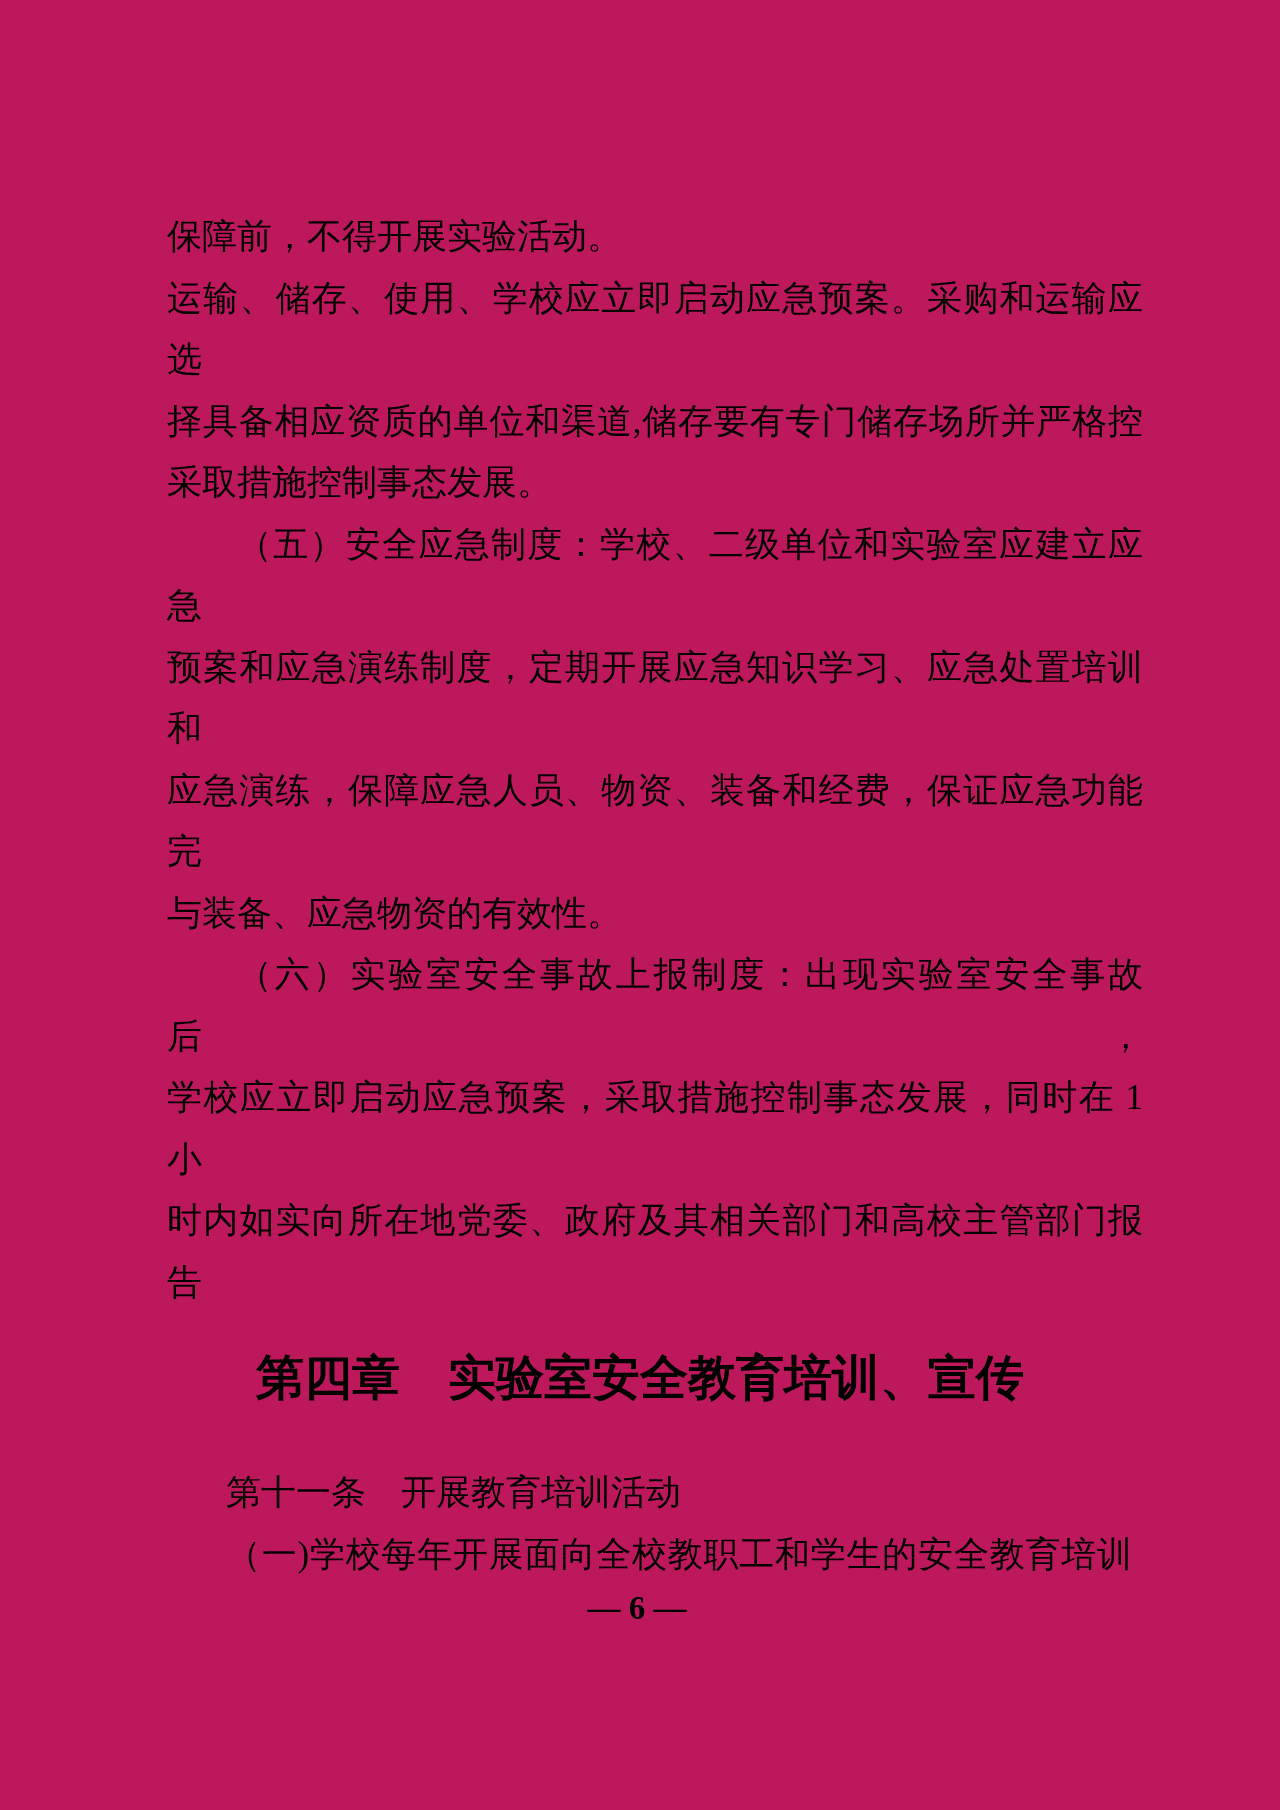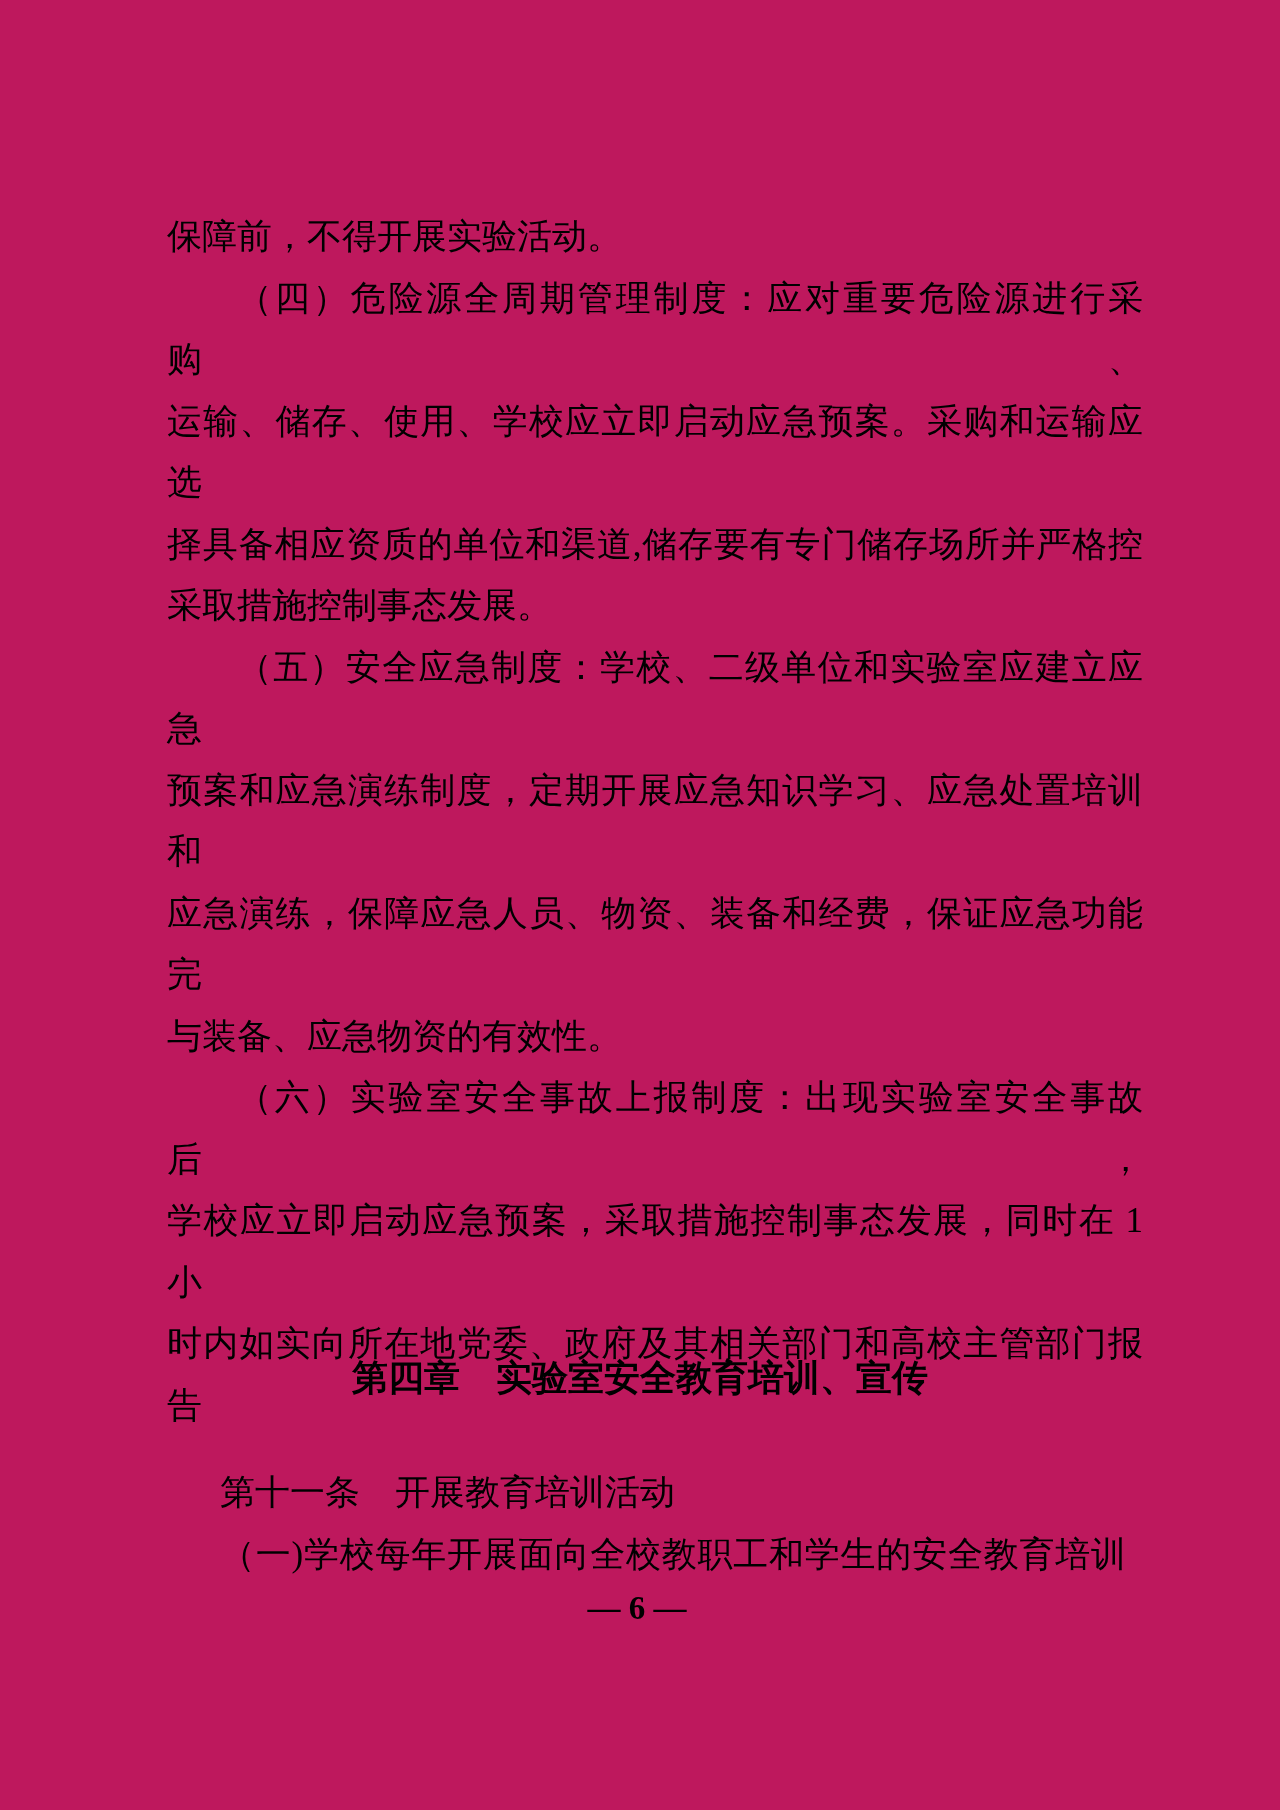--- a/index.html
+++ b/index.html
@@ -20,21 +20,21 @@
     position: absolute;
     left: 167px;
     top: 206px;
     width: 976px;
     font-size: 35px;
     line-height: 61.5px;
     letter-spacing: 0;
   }
   .doc-section {
     position: absolute;
-    left: 150px;
+    left: 156px;
     top: 1462px;
     width: 976px;
     font-size: 35px;
     line-height: 61.5px;
   }
   .line {
     text-align: justify;
     text-justify: inter-character;
     white-space: normal;
   }
@@ -47,21 +47,21 @@
   .chapter-heading {
     position: absolute;
     left: 0;
     top: 1347px;
     width: 1280px;
     height: 62px;
     line-height: 62px;
     text-align: center;
     font-family: "Liberation Sans", "DejaVu Sans", sans-serif;
     font-weight: bold;
-    font-size: 36px;
+    font-size: 48px;
     color: #000000;
   }
   .page-footer {
     position: absolute;
     left: 0;
     top: 1590px;
     width: 1274px;
     text-align: center;
     font-size: 33px;
     font-weight: bold;
@@ -69,21 +69,20 @@
     color: #000000;
   }
 </style>
 </head>
 <body>
 
 <div class="page">
 
   <div class="doc-body">
       <div class="line">保障前，不得开展实验活动。</div>
-      <div class="line indent fill">（四）危险源全周期管理制度：应对重要危险源进行采购、</div>
       <div class="line fill">运输、储存、使用、学校应立即启动应急预案。采购和运输应选</div>
       <div class="line fill">择具备相应资质的单位和渠道,储存要有专门储存场所并严格控</div>
       <div class="line">采取措施控制事态发展。</div>
       <div class="line indent fill">（五）安全应急制度：学校、二级单位和实验室应建立应急</div>
       <div class="line fill">预案和应急演练制度，定期开展应急知识学习、应急处置培训和</div>
       <div class="line fill">应急演练，保障应急人员、物资、装备和经费，保证应急功能完</div>
       <div class="line">与装备、应急物资的有效性。</div>
       <div class="line indent fill">（六）实验室安全事故上报制度：出现实验室安全事故后，</div>
       <div class="line fill">学校应立即启动应急预案，采取措施控制事态发展，同时在 1 小</div>
       <div class="line fill">时内如实向所在地党委、政府及其相关部门和高校主管部门报告</div>

